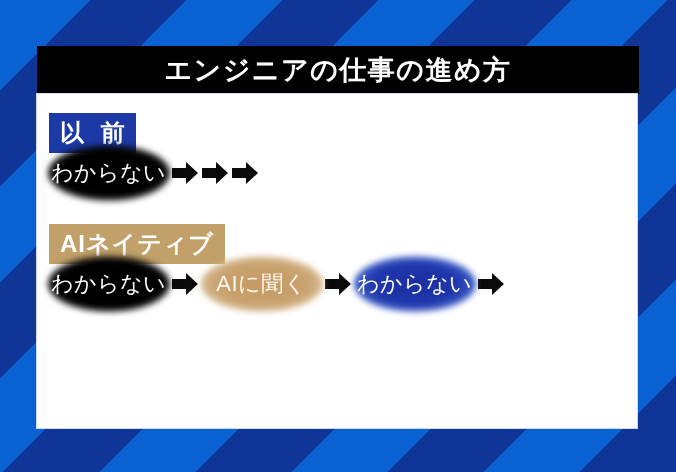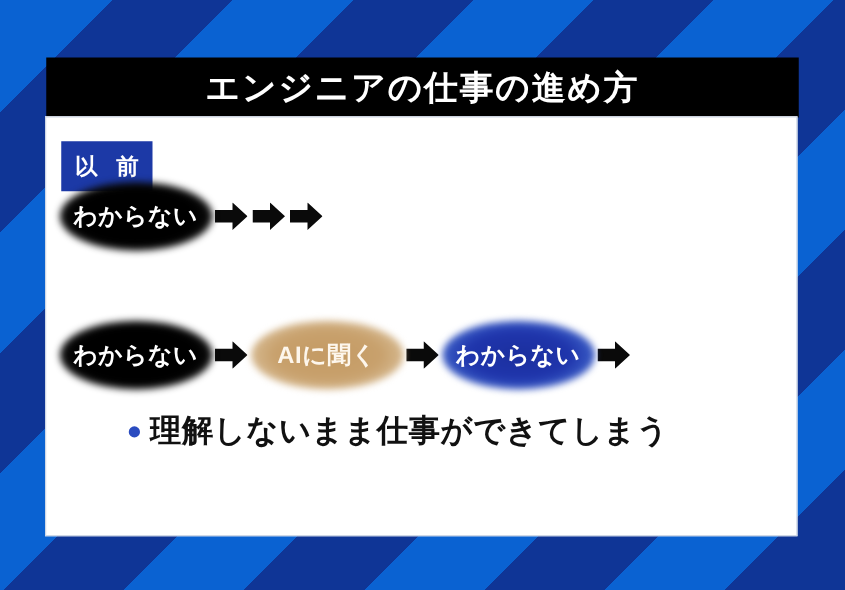--- a/index.html
+++ b/index.html
@@ -71,21 +71,21 @@
 
   
   .section-label {
     position: absolute;
     display: inline-flex;
     align-items: center;
     justify-content: center;
     height: 40px;
     padding: 0 11px;
     color: #ffffff;
-    font-size: 18px;
+    font-size: 24px;
     font-weight: bold;
     letter-spacing: 1px;
     white-space: nowrap;
     box-sizing: border-box;
   }
   #label-before {
     left: 12px;
     top: 19px;
     background: #1c39a6;
     letter-spacing: 5px;
@@ -124,22 +124,22 @@
     top: 50%;
     transform: translate(-50%, -50%);
     width: 122px;
     height: 55px;
     border-radius: 50%;
     filter: blur(3px);
   }
   .bubble .blob-label {
     position: relative;
     z-index: 2;
-    font-size: 19px;
-    font-weight: bold;
+    font-size: 22px;
+    font-weight: normal;
     letter-spacing: 0.5px;
     white-space: nowrap;
     line-height: 1;
   }
 
   
   .blob-black {
     background: radial-gradient(ellipse at 50% 50%, #000 0%, #000 56%, #111 72%, rgba(30,30,30,0) 100%);
   }
   .label-on-black { color: #ffffff; }
@@ -236,20 +236,21 @@
 
       <div class="arrow">
         <svg width="26" height="22" viewBox="0 0 26 22" aria-hidden="true">
           <path d="M0 6 H14 V0 L26 11 L14 22 V16 H0 Z" fill="#0a0a0a"></path>
         </svg>
       </div>
 
 
     </div>
 
+    <div class="section-label" id="label-ainative">AIネイティブ</div>
 
     <div class="flow-row" id="flow-row-ainative">
 
       <div class="bubble">
         <div class="blob blob-black"></div>
         <span class="blob-label label-on-black">わからない</span>
       </div>
 
       <div class="arrow">
         <svg width="26" height="22" viewBox="0 0 26 22" aria-hidden="true">
@@ -276,20 +277,16 @@
       <div class="arrow">
         <svg width="26" height="22" viewBox="0 0 26 22" aria-hidden="true">
           <path d="M0 6 H14 V0 L26 11 L14 22 V16 H0 Z" fill="#0a0a0a"></path>
         </svg>
       </div>
 
 
     </div>
 
     <div id="bullets">
-      <div class="bullet-item">
-        <span class="bullet-dot"></span>
-        <span class="bullet-text">理解しないまま仕事ができてしまう</span>
-      </div>
     </div>
 
   </div>
 </div>
 
 </body></html>

